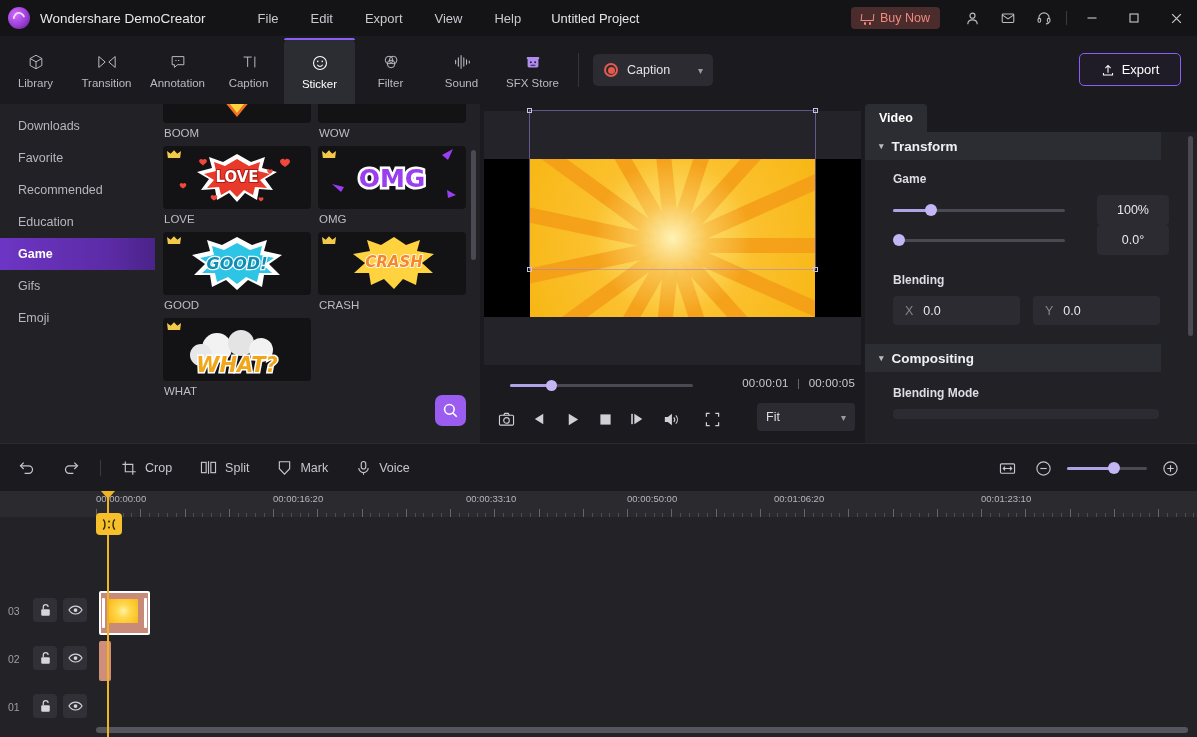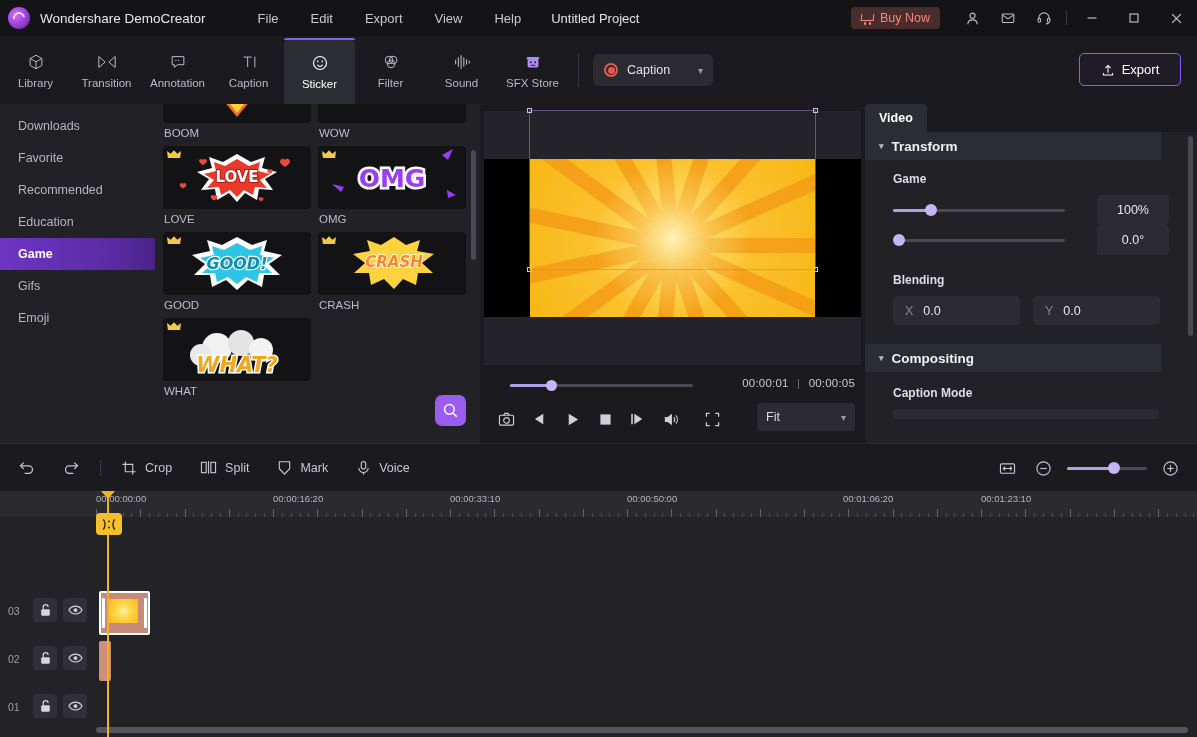--- a/index.html
+++ b/index.html
@@ -673,21 +673,21 @@
             <span>0.0</span>
           </div>
         </div>
       </div>
 
       <div class="sect-head" style="margin-top:19px;">
         <span class="caret">▾</span>
         <span>Compositing</span>
       </div>
       <div class="sect-body" style="padding-top:14px;">
-        <div class="fld-label">Caption Mode</div>
+        <div class="fld-label">Blending Mode</div>
         <div style="width:266px;height:10px;background:#2b2b31;border-radius:4px;"></div>
       </div>
 
       <div class="rscroll"></div>
     </div>
   </div>
 
   <div class="edbar">
     <div class="ebtn icon-only" style="padding:0 14px 0 18px;">
       <svg width="17" height="15" viewBox="0 0 18 16" fill="none" stroke="currentColor" stroke-width="1.3">
@@ -753,23 +753,23 @@
             <path d="M5.6 9h6.8M9 5.6v6.8"></path>
         </svg>
       </div>
     </div>
   </div>
 
   <div class="tl">
     <div class="ruler">
       <div class="tick-label" style="left:96px;">00:00:00:00</div>
       <div class="tick-label" style="left:273px;">00:00:16:20</div>
-      <div class="tick-label" style="left:450px;">00:00:33:10</div>
+      <div class="tick-label" style="left:466px;">00:00:33:10</div>
       <div class="tick-label" style="left:627px;">00:00:50:00</div>
-      <div class="tick-label" style="left:843px;">00:01:06:20</div>
+      <div class="tick-label" style="left:774px;">00:01:06:20</div>
       <div class="tick-label" style="left:981px;">00:01:23:10</div>
       <div class="ticks" id="tick-holder">
           <div class="tick" style="left: 96px; height: 8px; opacity: 0.85;"></div>
           <div class="tick" style="left: 104.8px; height: 4px; opacity: 0.5;"></div>
           <div class="tick" style="left: 113.7px; height: 4px; opacity: 0.5;"></div>
           <div class="tick" style="left: 122.5px; height: 4px; opacity: 0.5;"></div>
           <div class="tick" style="left: 131.4px; height: 4px; opacity: 0.5;"></div>
           <div class="tick" style="left: 140.3px; height: 8px; opacity: 0.85;"></div>
           <div class="tick" style="left: 149.1px; height: 4px; opacity: 0.5;"></div>
           <div class="tick" style="left: 157.9px; height: 4px; opacity: 0.5;"></div>

